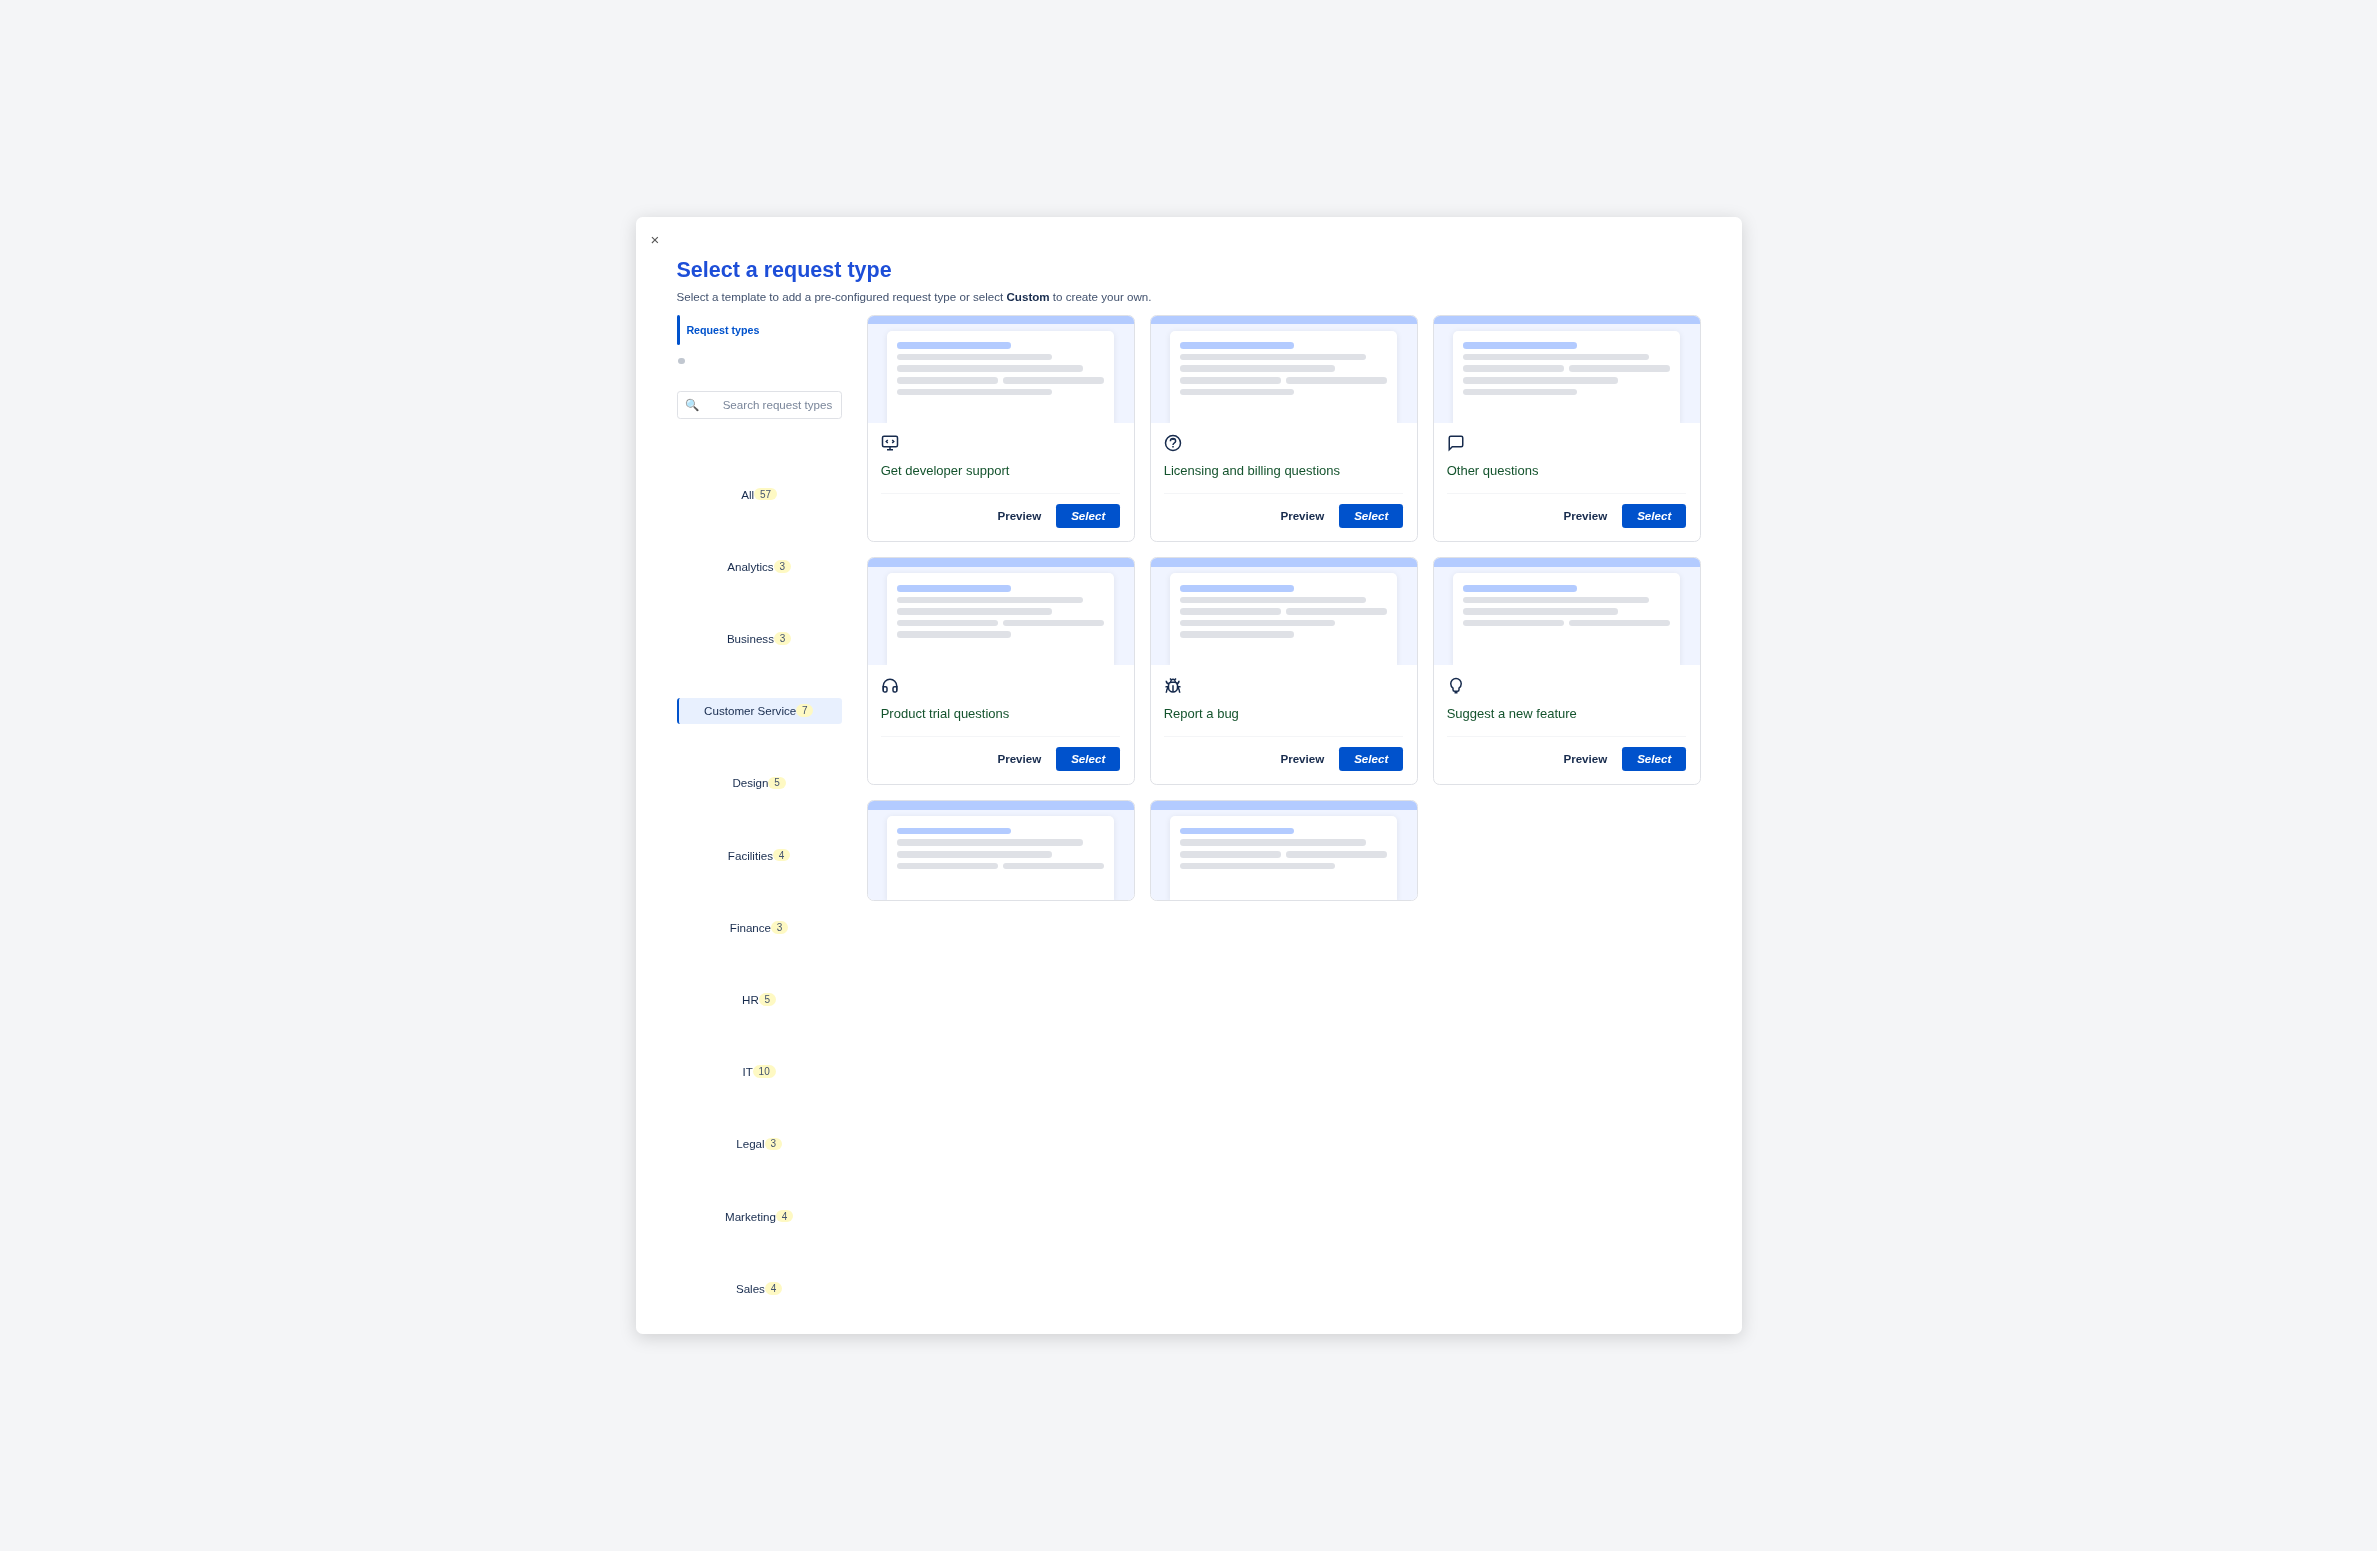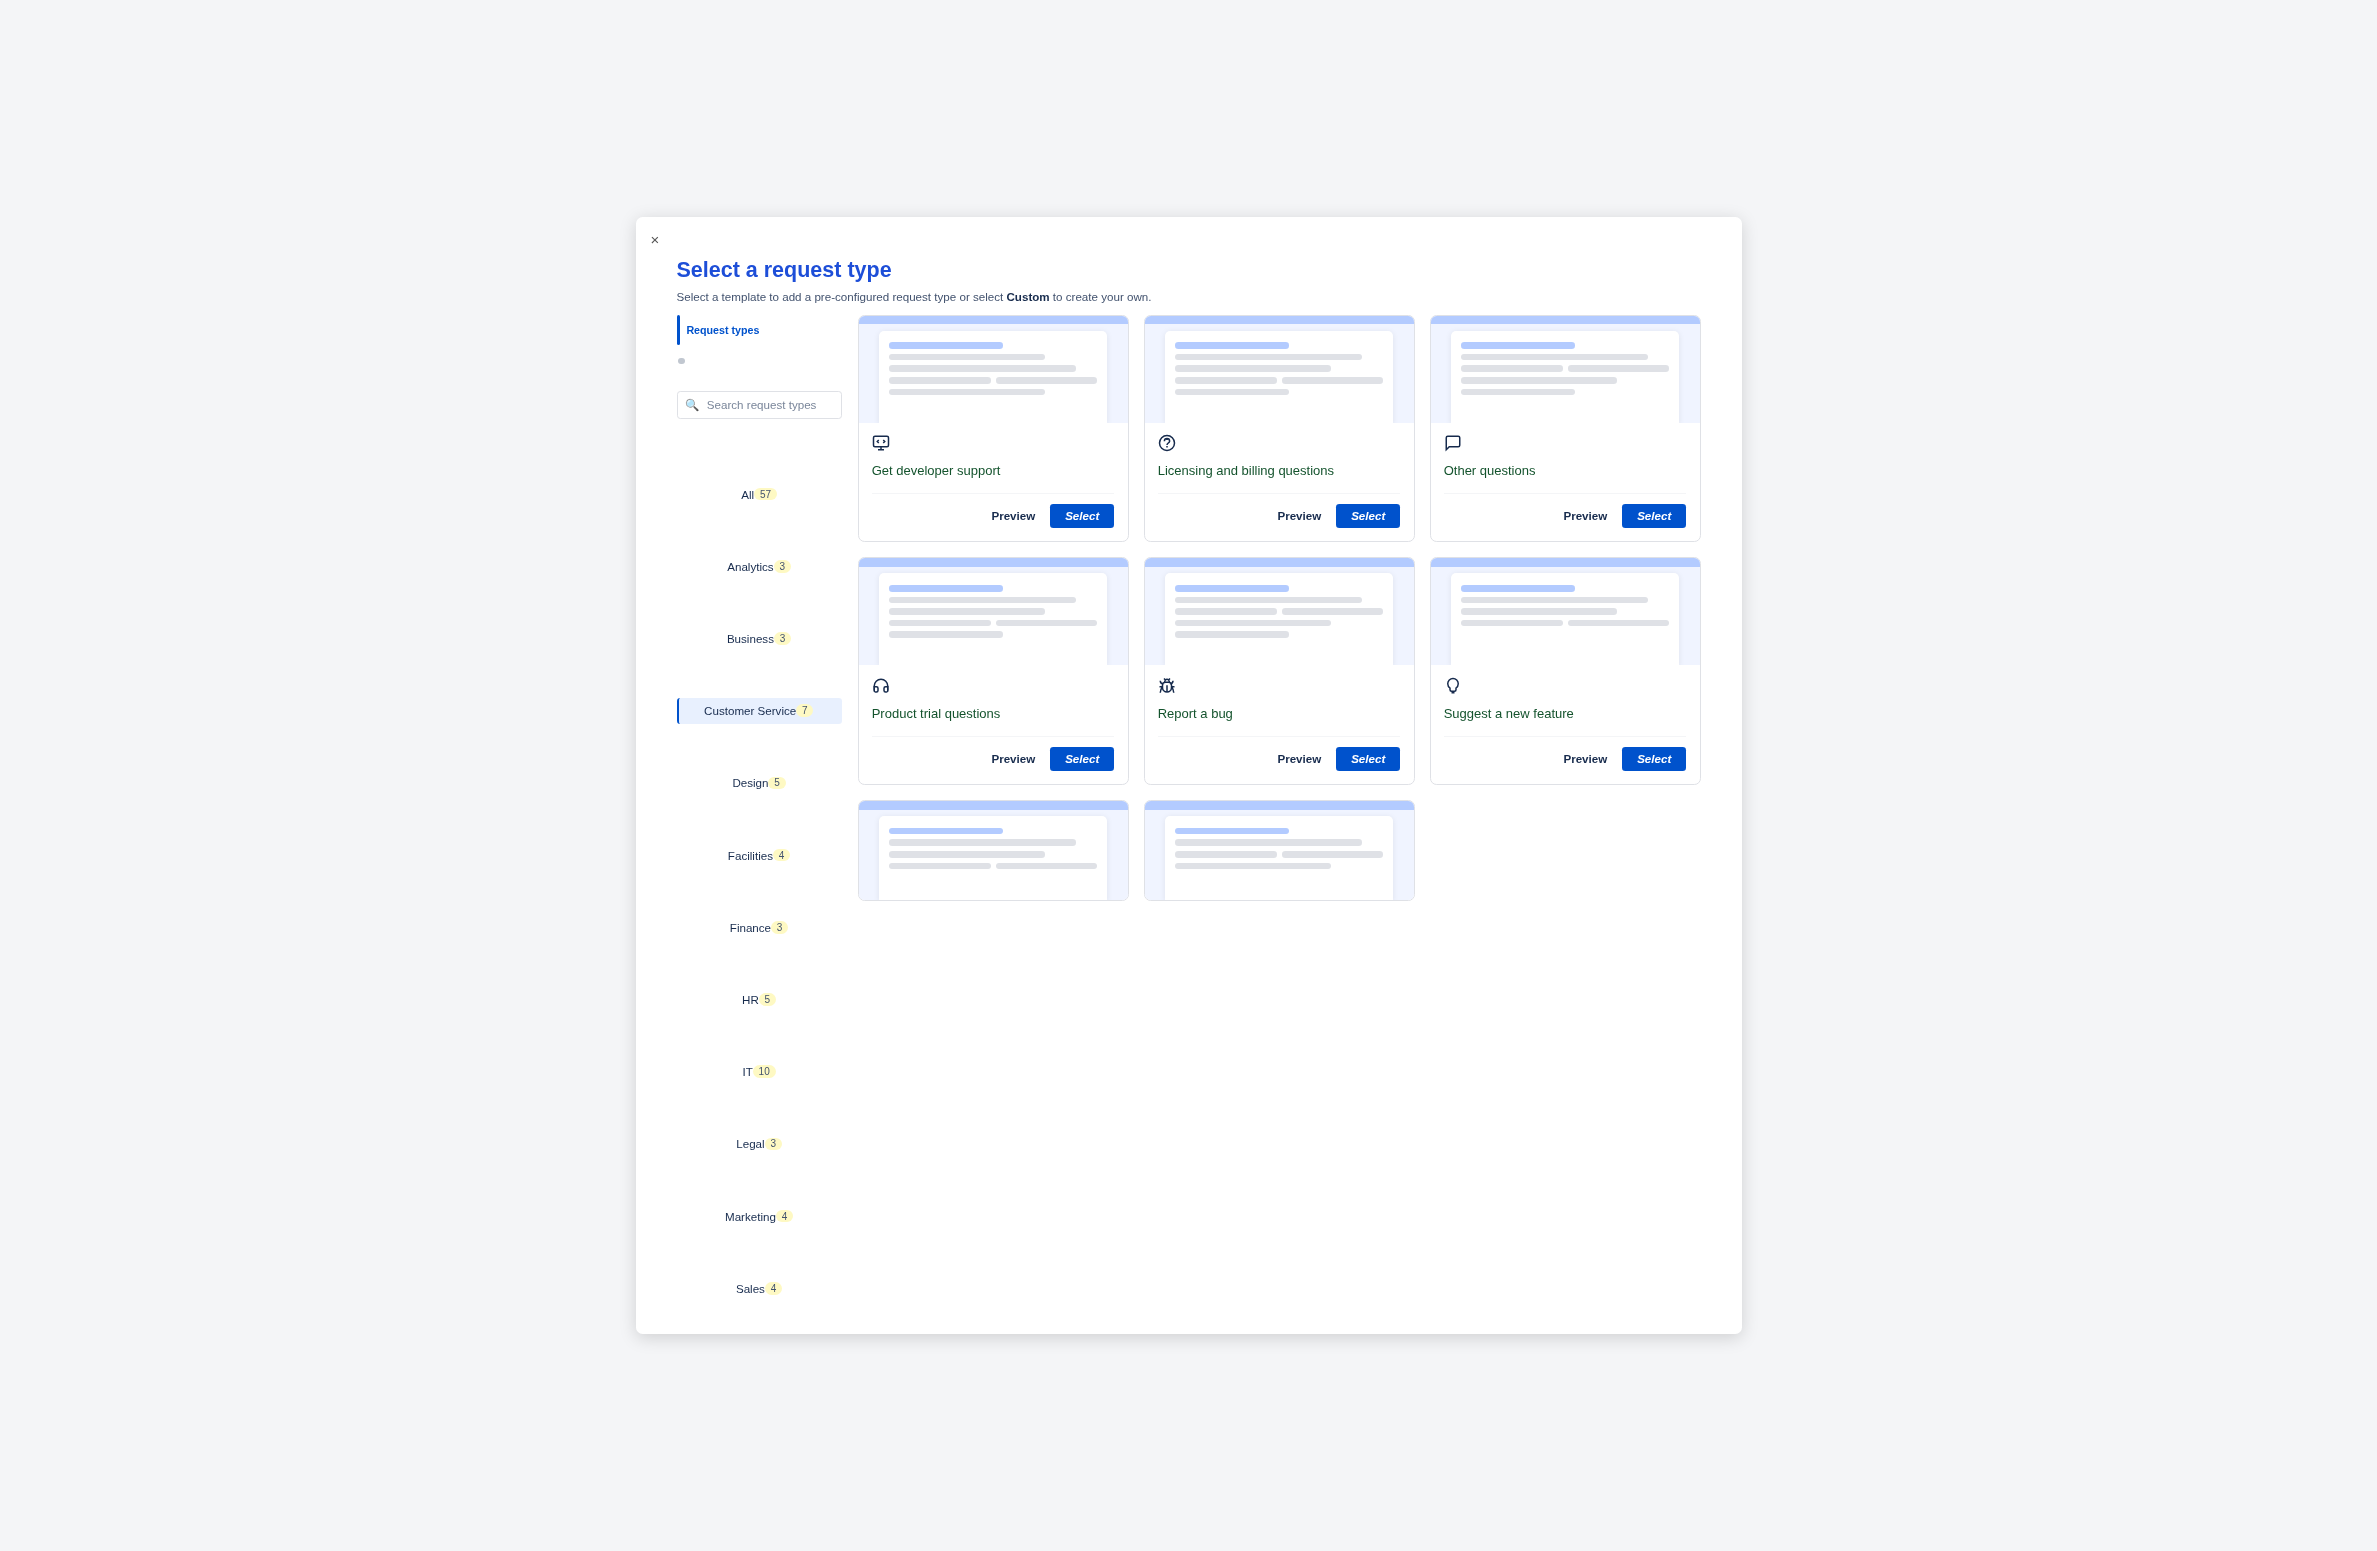--- a/index.html
+++ b/index.html
@@ -43,21 +43,21 @@
       font-size: 11.6px;
       color: #42526e;
       margin-bottom: 12px;
     }
     .modal-subtitle strong {
       font-weight: 700;
       color: #172b4d;
     }
     .main-layout {
       display: flex;
-      gap: 16px;
+      gap: 25px;
     }
     .sidebar {
       width: 165px;
       flex-shrink: 0;
     }
     .sidebar-nav {
       display: flex;
       flex-direction: column;
       gap: 3.3px;
       margin-bottom: 16.5px;
@@ -100,20 +100,21 @@
       color: #7a869a;
       font-size: 11.6px;
     }
     .search-input {
       border: none;
       outline: none;
       font-size: 11.6px;
       color: #172b4d;
       width: 100%;
       background: transparent;
+      text-align: right;
     }
     .search-input::placeholder { color: #7a869a; }
     .category-list { display: flex; flex-direction: column; }
     .category-item {
       display: flex;
       align-items: center;
       justify-content: center;
       padding: 6.6px 8.3px;
       border-radius: 3.3px;
       cursor: pointer;

